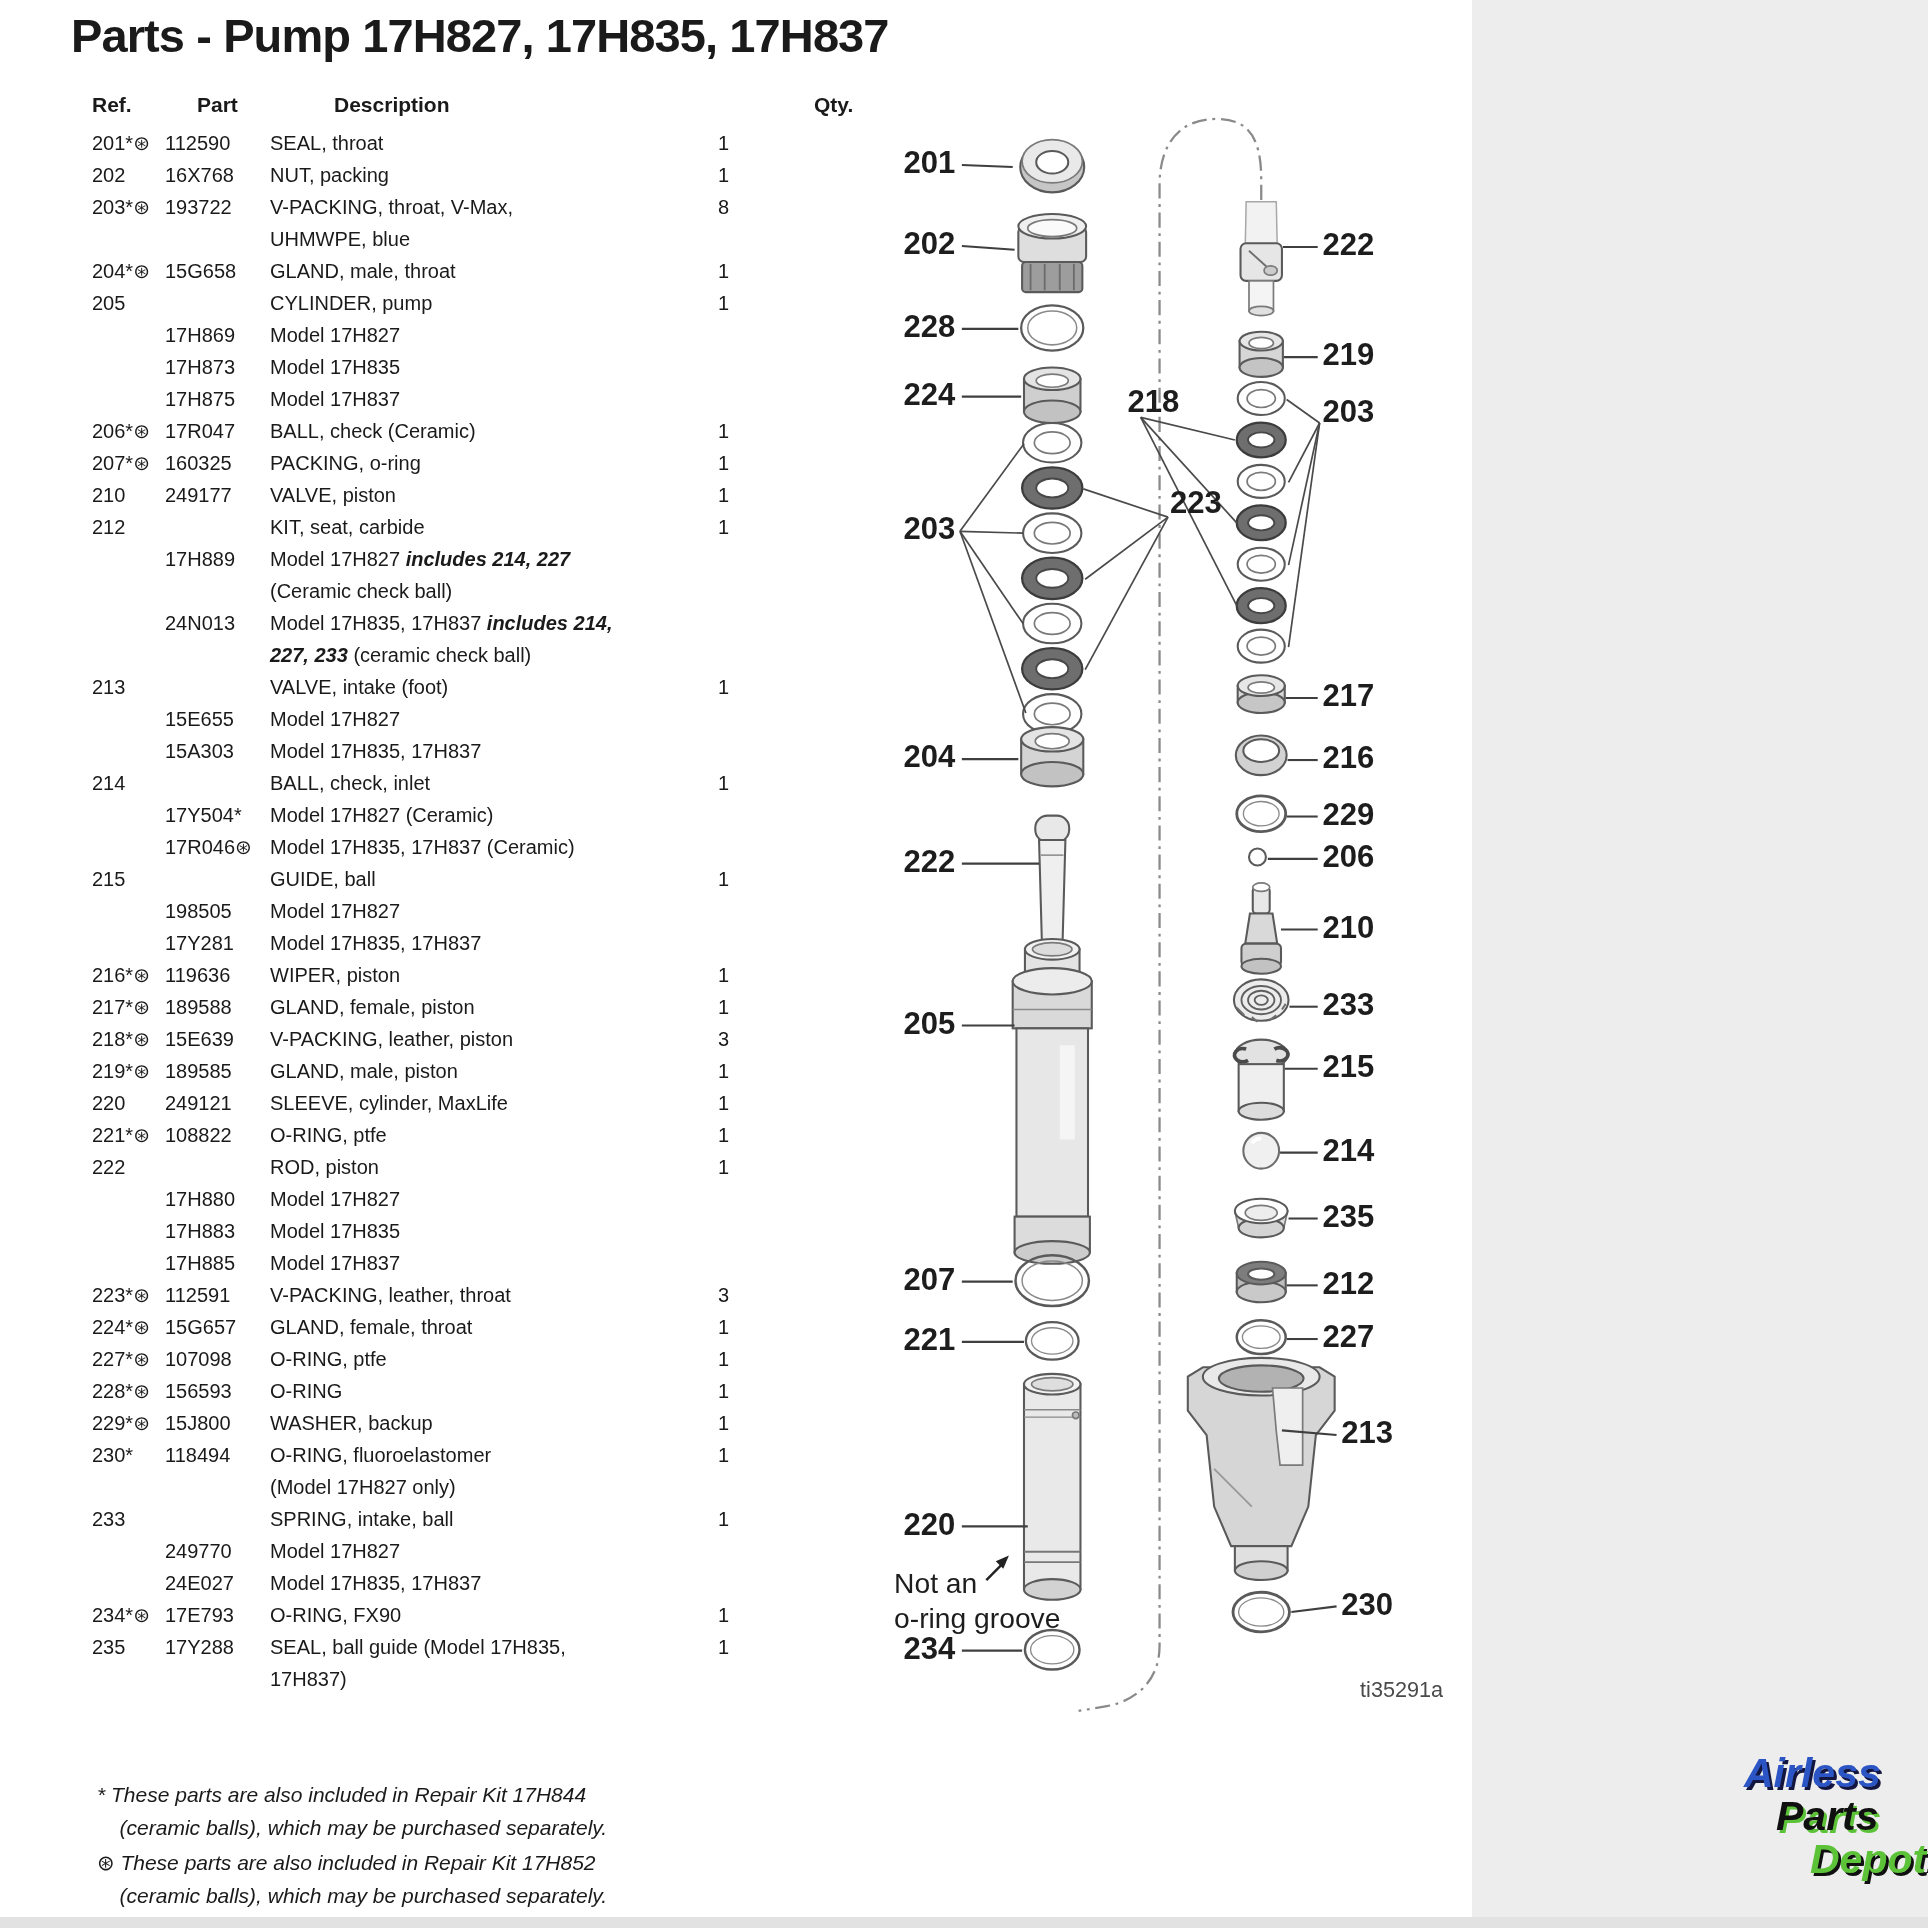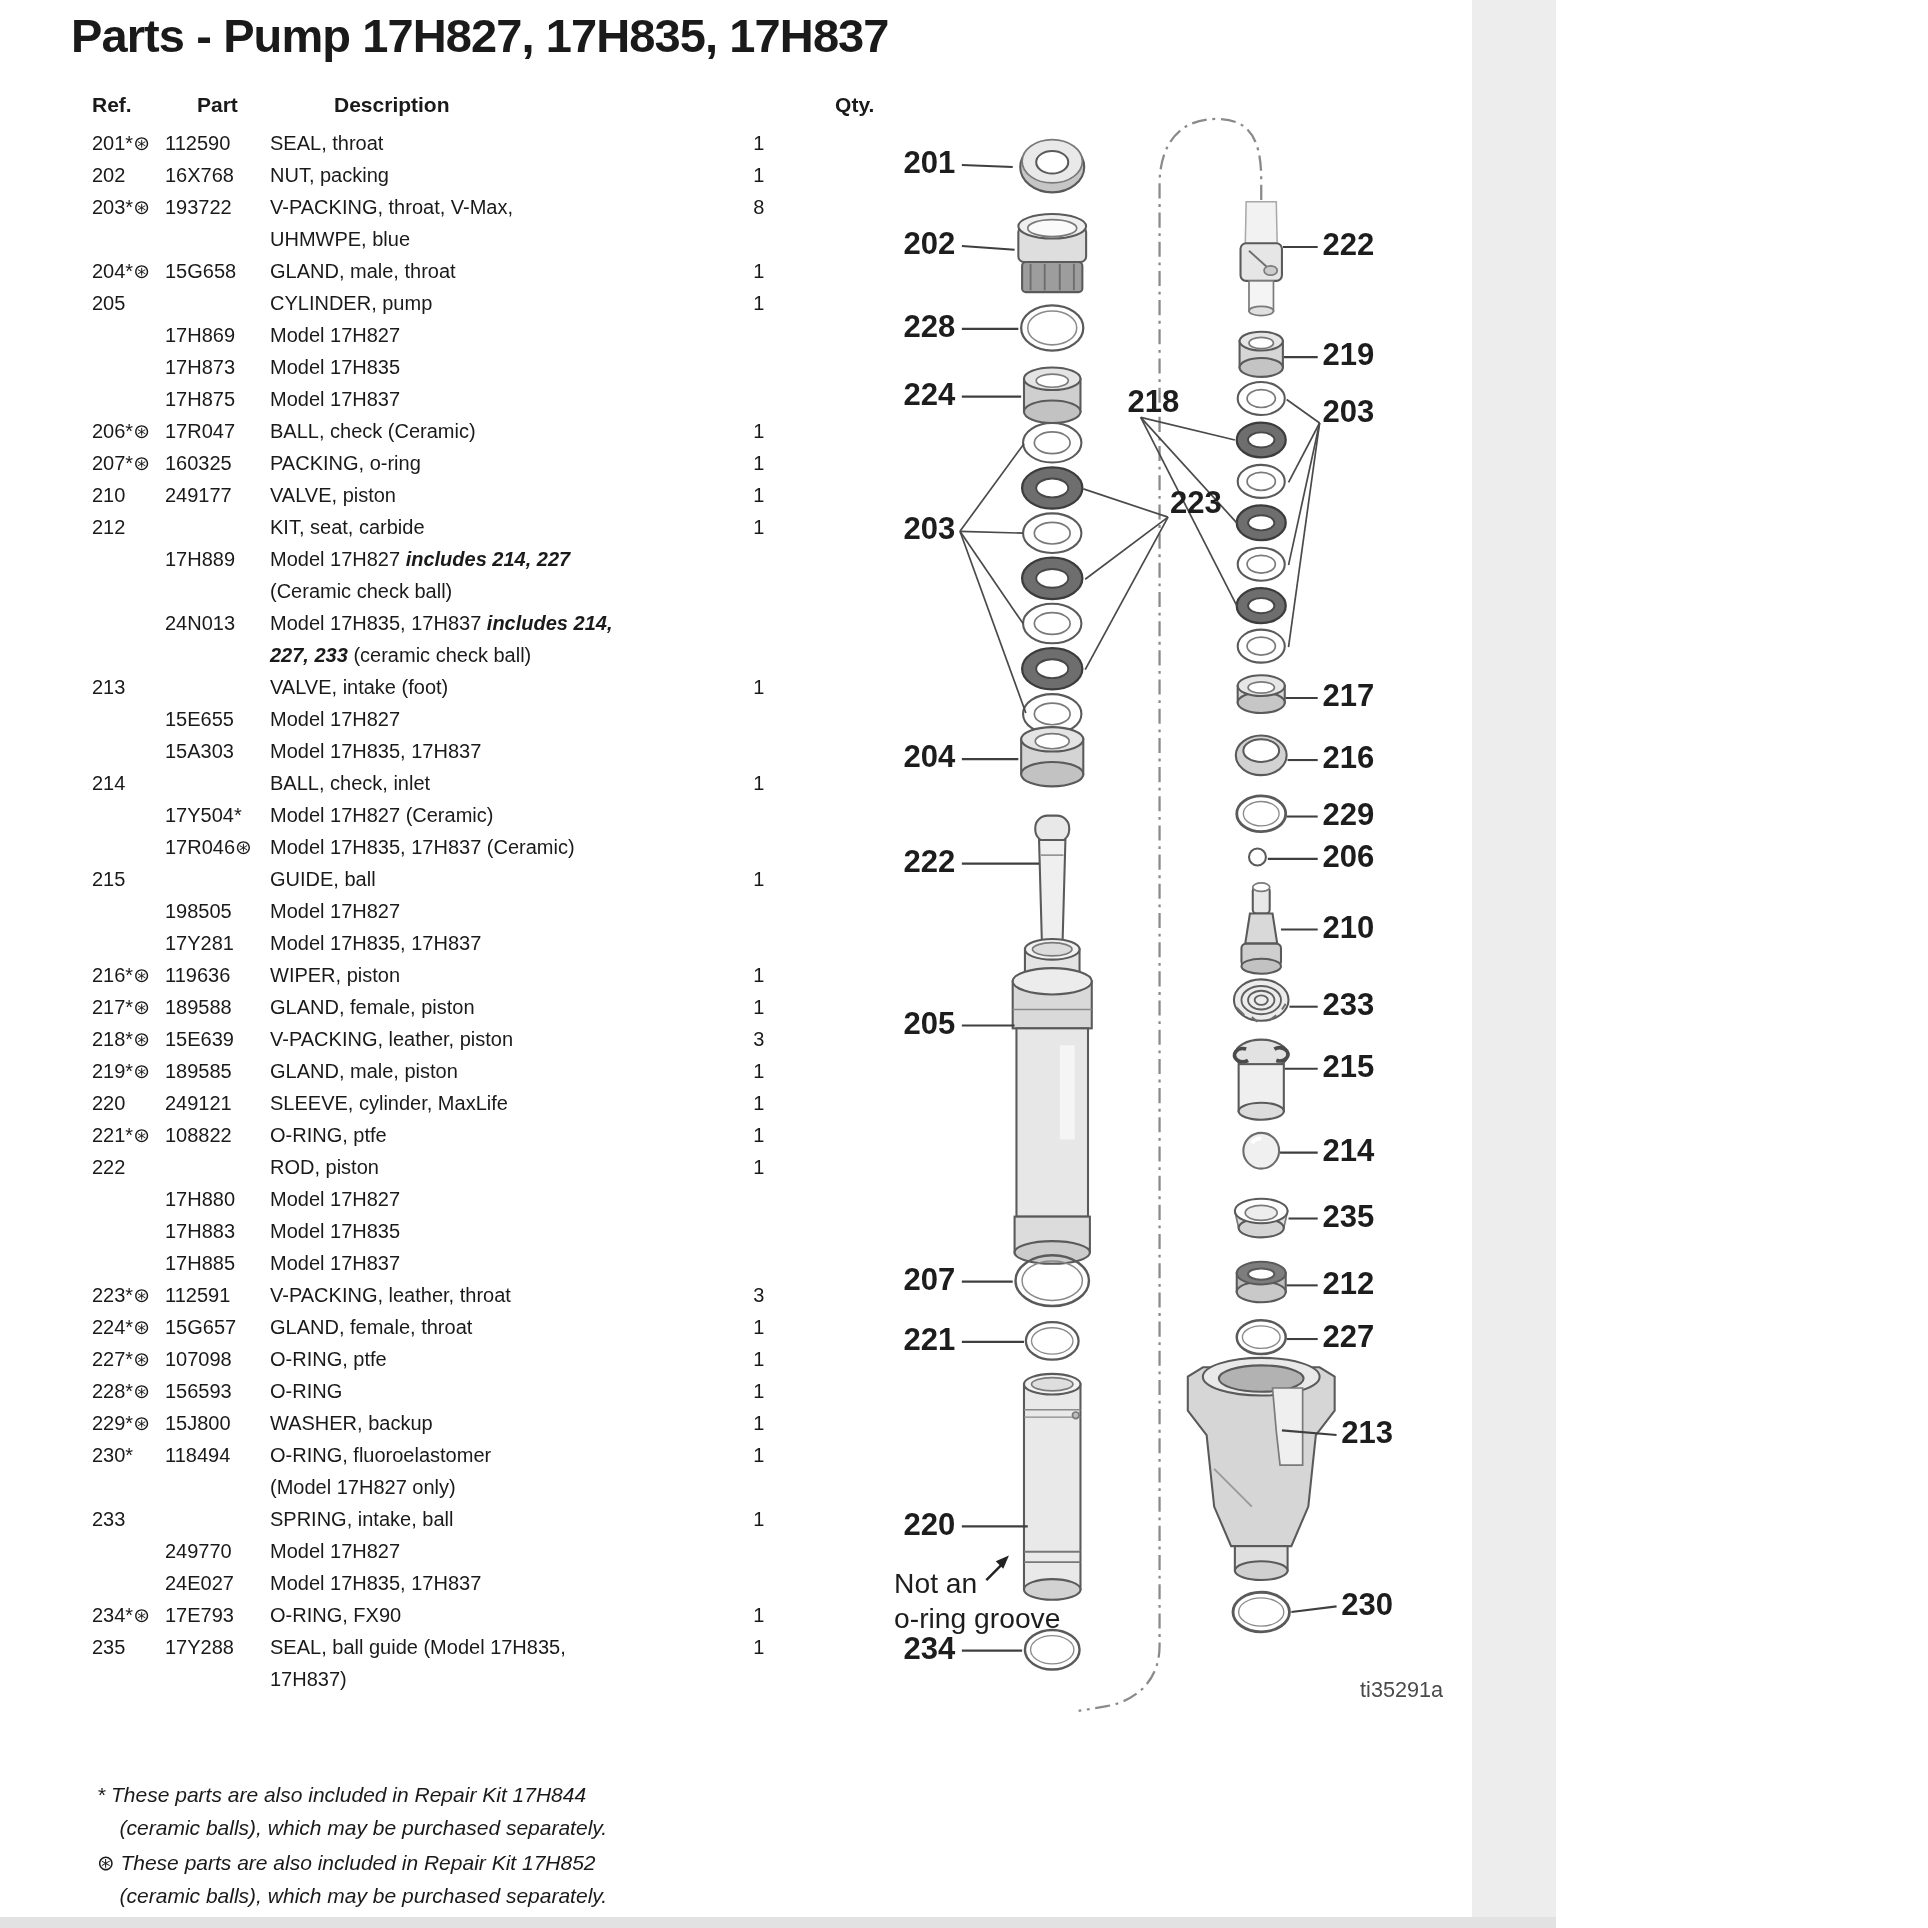--- a/index.html
+++ b/index.html
@@ -1,27 +1,27 @@
 <!DOCTYPE html>
 <html style="font-size:15px"><head>
 <meta charset="utf-8">
 <style>
   html,body{margin:0;padding:0;background:#ffffff;}
-  #canvas{position:relative;width:1556px;height:1928px;background:#ffffff;overflow:hidden;
+  #canvas{position:relative;width:1928px;height:1928px;background:#ffffff;overflow:hidden;
           font-family:"Liberation Sans","DejaVu Sans",sans-serif;color:#1a1a1a;}
   .gray-col{position:absolute;left:1472px;top:0;width:457px;height:1928px;background:#ededed;}
   .bottom-strip{position:absolute;left:0;top:1917px;width:1928px;height:11.3px;background:#e2e2e2;}
   #title{position:absolute;left:71px;top:7.5px;font-size:47px;font-weight:bold;letter-spacing:-0.9px;}
   
   #ptable{position:absolute;left:92px;top:89px;width:734px;font-size:20px;line-height:32px;}
   .trow{display:grid;grid-template-columns:73px 105px 448px 89px;}
   .trow .c-ref{white-space:nowrap;}
   .trow .c-part{white-space:nowrap;}
   .trow .c-desc{white-space:nowrap;}
-  .trow .c-qty{text-align:center;padding-right:7.5px;}
+  .trow .c-qty{text-align:left;padding-right:7.5px;}
   .thead{font-weight:bold;font-size:21px;margin-bottom:5.6px;gap:32px;}
   .i{font-style:italic;font-weight:bold;}
   
   #footnotes{position:absolute;left:97px;top:1778px;font-size:21px;line-height:33px;font-style:italic;}
   .fn{margin-bottom:1.9px;}
   .fn .fline2{padding-left:22.6px;}
   
   #diagram{position:absolute;left:847px;top:85px;width:659px;height:1657px;}
   svg text{font-family:"Liberation Sans","DejaVu Sans",sans-serif;}
   .callout{font-size:33px;font-weight:bold;fill:#1d1d1d;}

